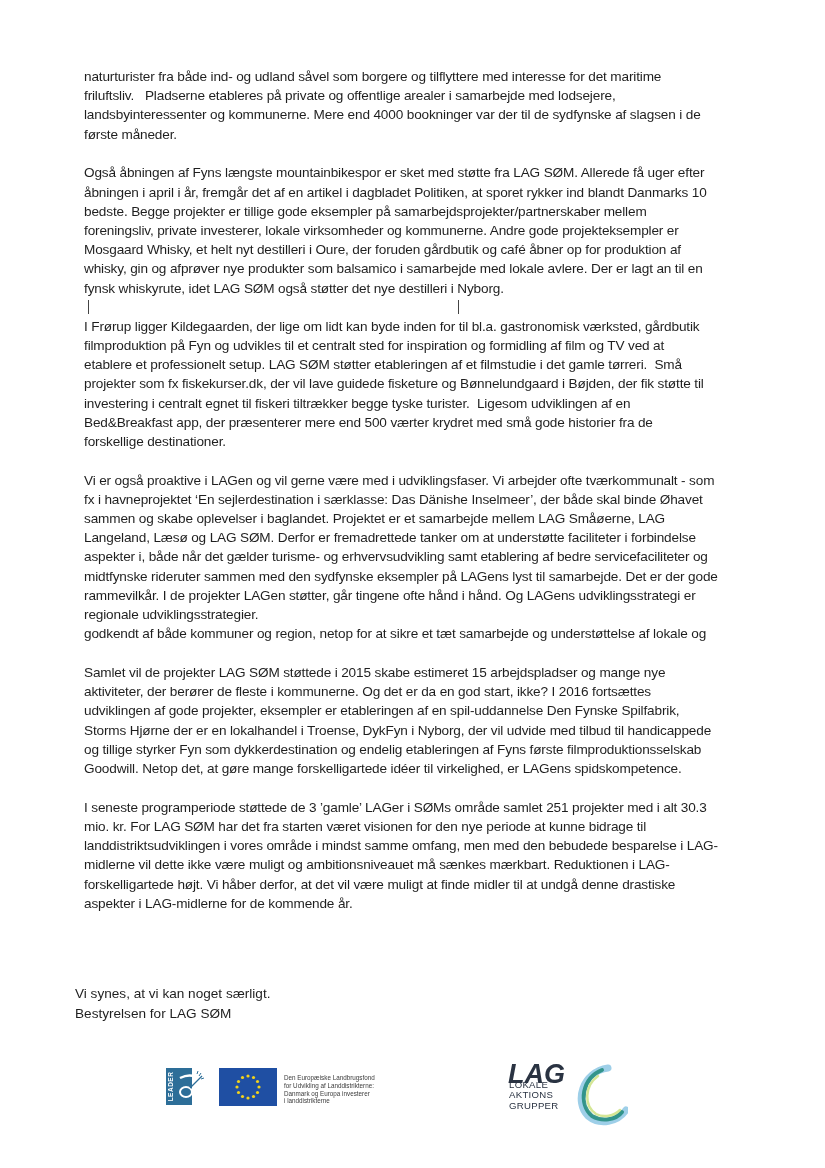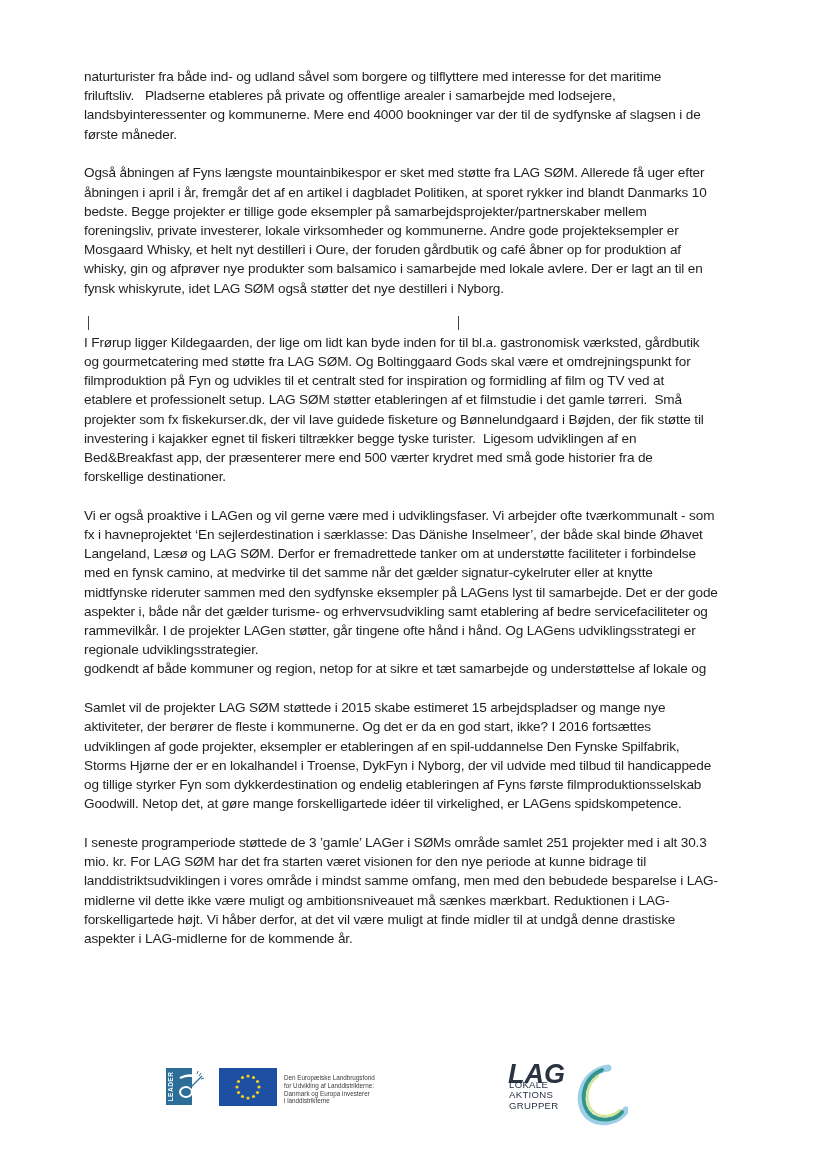--- a/index.html
+++ b/index.html
@@ -56,52 +56,51 @@
 
   <div class="body-text">
 
     <p class="para">
       <span class="line">naturturister fra både ind- og udland såvel som borgere og tilflyttere med interesse for det maritime</span>
       <span class="line" style="white-space:pre">friluftsliv.   Pladserne etableres på private og offentlige arealer i samarbejde med lodsejere,</span>
       <span class="line">landsbyinteressenter og kommunerne. Mere end 4000 bookninger var der til de sydfynske af slagsen i de</span>
       <span class="line">første måneder.</span>
     </p>
 
-    <p class="para" style="margin-bottom:16px">
+    <p class="para" style="margin-bottom:0">
       <span class="line">Også åbningen af Fyns længste mountainbikespor er sket med støtte fra LAG SØM. Allerede få uger efter</span>
       <span class="line">åbningen i april i år, fremgår det af en artikel i dagbladet Politiken, at sporet rykker ind blandt Danmarks 10</span>
       <span class="line">bedste. Begge projekter er tillige gode eksempler på samarbejdsprojekter/partnerskaber mellem</span>
       <span class="line">foreningsliv, private investerer, lokale virksomheder og kommunerne. Andre gode projekteksempler er</span>
       <span class="line">Mosgaard Whisky, et helt nyt destilleri i Oure, der foruden gårdbutik og café åbner op for produktion af</span>
       <span class="line">whisky, gin og afprøver nye produkter som balsamico i samarbejde med lokale avlere. Der er lagt an til en</span>
       <span class="line">fynsk whiskyrute, idet LAG SØM også støtter det nye destilleri i Nyborg.</span>
     </p>
     <div class="markers">
       <span class="mark" style="left:4px"></span>
       <span class="mark" style="left:374px"></span>
     </div>
 
     <p class="para">
       <span class="line">I Frørup ligger Kildegaarden, der lige om lidt kan byde inden for til bl.a. gastronomisk værksted, gårdbutik</span>
-      <span class="line">og gourmetcatering med støtte fra LAG SØM. Og Boltinggaard Gods skal være et omdrejningspunkt for</span>
       <span class="line">filmproduktion på Fyn og udvikles til et centralt sted for inspiration og formidling af film og TV ved at</span>
       <span class="line" style="white-space:pre">etablere et professionelt setup. LAG SØM støtter etableringen af et filmstudie i det gamle tørreri.  Små</span>
       <span class="line">projekter som fx fiskekurser.dk, der vil lave guidede fisketure og Bønnelundgaard i Bøjden, der fik støtte til</span>
-      <span class="line" style="white-space:pre">investering i kajakker egnet til fiskeri tiltrækker begge tyske turister.  Ligesom udviklingen af en</span>
+      <span class="line" style="white-space:pre">investering i centralt egnet til fiskeri tiltrækker begge tyske turister.  Ligesom udviklingen af en</span>
       <span class="line">Bed&amp;Breakfast app, der præsenterer mere end 500 værter krydret med små gode historier fra de</span>
       <span class="line">forskellige destinationer.</span>
     </p>
 
     <p class="para">
       <span class="line">Vi er også proaktive i LAGen og vil gerne være med i udviklingsfaser. Vi arbejder ofte tværkommunalt - som</span>
       <span class="line">fx i havneprojektet ‘En sejlerdestination i særklasse: Das Dänishe Inselmeer’, der både skal binde Øhavet</span>
+      <span class="line">sammen og skabe oplevelser i baglandet. Projektet er et samarbejde mellem LAG Småøerne, LAG</span>
       <span class="line">Langeland, Læsø og LAG SØM. Derfor er fremadrettede tanker om at understøtte faciliteter i forbindelse</span>
-      <span class="line">med en fynsk camino, at medvirke til det samme når det gælder signatur-cykelruter eller at knytte</span>
+      <span class="line">aspekter i, både når det gælder turisme- og erhvervsudvikling samt etablering af bedre servicefaciliteter og</span>
       <span class="line">midtfynske rideruter sammen med den sydfynske eksempler på LAGens lyst til samarbejde. Det er der gode</span>
-      <span class="line">aspekter i, både når det gælder turisme- og erhvervsudvikling samt etablering af bedre servicefaciliteter og</span>
       <span class="line">rammevilkår. I de projekter LAGen støtter, går tingene ofte hånd i hånd. Og LAGens udviklingsstrategi er</span>
       <span class="line">regionale udviklingsstrategier.</span>
       <span class="line">godkendt af både kommuner og region, netop for at sikre et tæt samarbejde og understøttelse af lokale og</span>
     </p>
 
     <p class="para">
       <span class="line">Samlet vil de projekter LAG SØM støttede i 2015 skabe estimeret 15 arbejdspladser og mange nye</span>
       <span class="line">aktiviteter, der berører de fleste i kommunerne. Og det er da en god start, ikke? I 2016 fortsættes</span>
       <span class="line">udviklingen af gode projekter, eksempler er etableringen af en spil-uddannelse Den Fynske Spilfabrik,</span>
       <span class="line">Storms Hjørne der er en lokalhandel i Troense, DykFyn i Nyborg, der vil udvide med tilbud til handicappede</span>
@@ -112,20 +111,24 @@
     <p class="para">
       <span class="line">I seneste programperiode støttede de 3 ’gamle’ LAGer i SØMs område samlet 251 projekter med i alt 30.3</span>
       <span class="line">mio. kr. For LAG SØM har det fra starten været visionen for den nye periode at kunne bidrage til</span>
       <span class="line">landdistriktsudviklingen i vores område i mindst samme omfang, men med den bebudede besparelse i LAG-</span>
       <span class="line">midlerne vil dette ikke være muligt og ambitionsniveauet må sænkes mærkbart. Reduktionen i LAG-</span>
       <span class="line">forskelligartede højt. Vi håber derfor, at det vil være muligt at finde midler til at undgå denne drastiske</span>
       <span class="line">aspekter i LAG-midlerne for de kommende år.</span>
     </p>
   </div>
 
+  <div class="signoff">
+    <span class="line">Vi synes, at vi kan noget særligt.</span>
+    <span class="line">Bestyrelsen for LAG SØM</span>
+  </div>
 
   <div class="footer">
 
     <div class="leader-logo">
       <span class="vtext">LEADER</span>
       <div class="white-half"></div>
       <svg width="42" height="37" style="position:absolute;left:0;top:0">
         <path d="M14 10 Q26 4 34 12" stroke="#fff" stroke-width="2.5" fill="none"></path>
         <ellipse cx="20" cy="24" rx="6" ry="5" fill="none" stroke="#fff" stroke-width="2"></ellipse>
         <path d="M24 20 L36 8" stroke="#2d6e98" stroke-width="1.2"></path>

